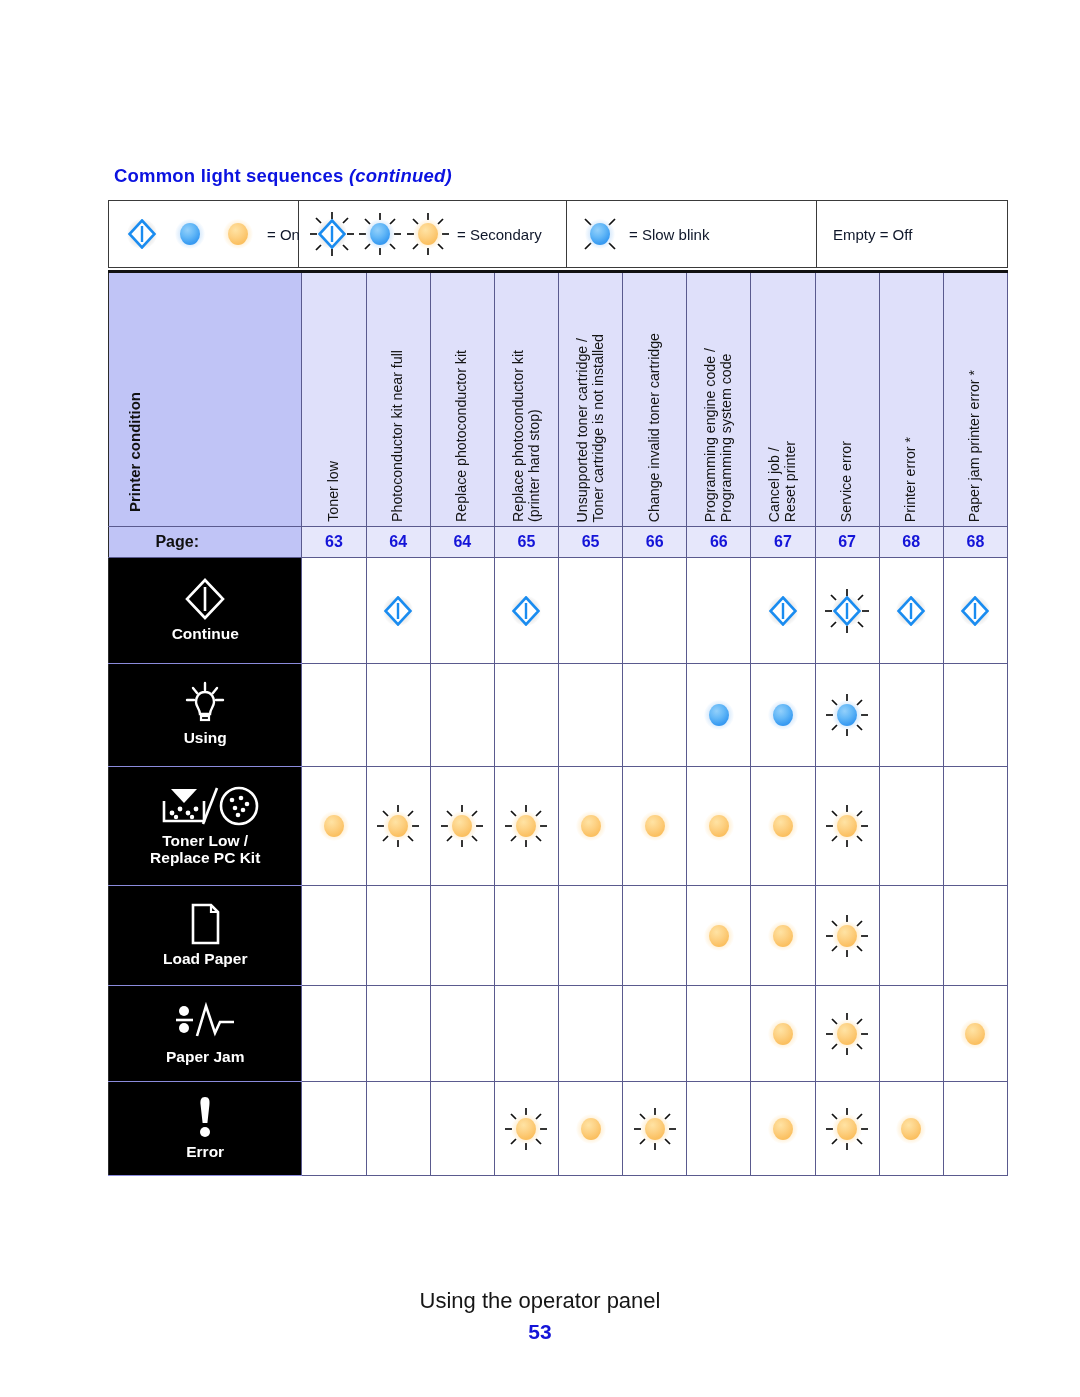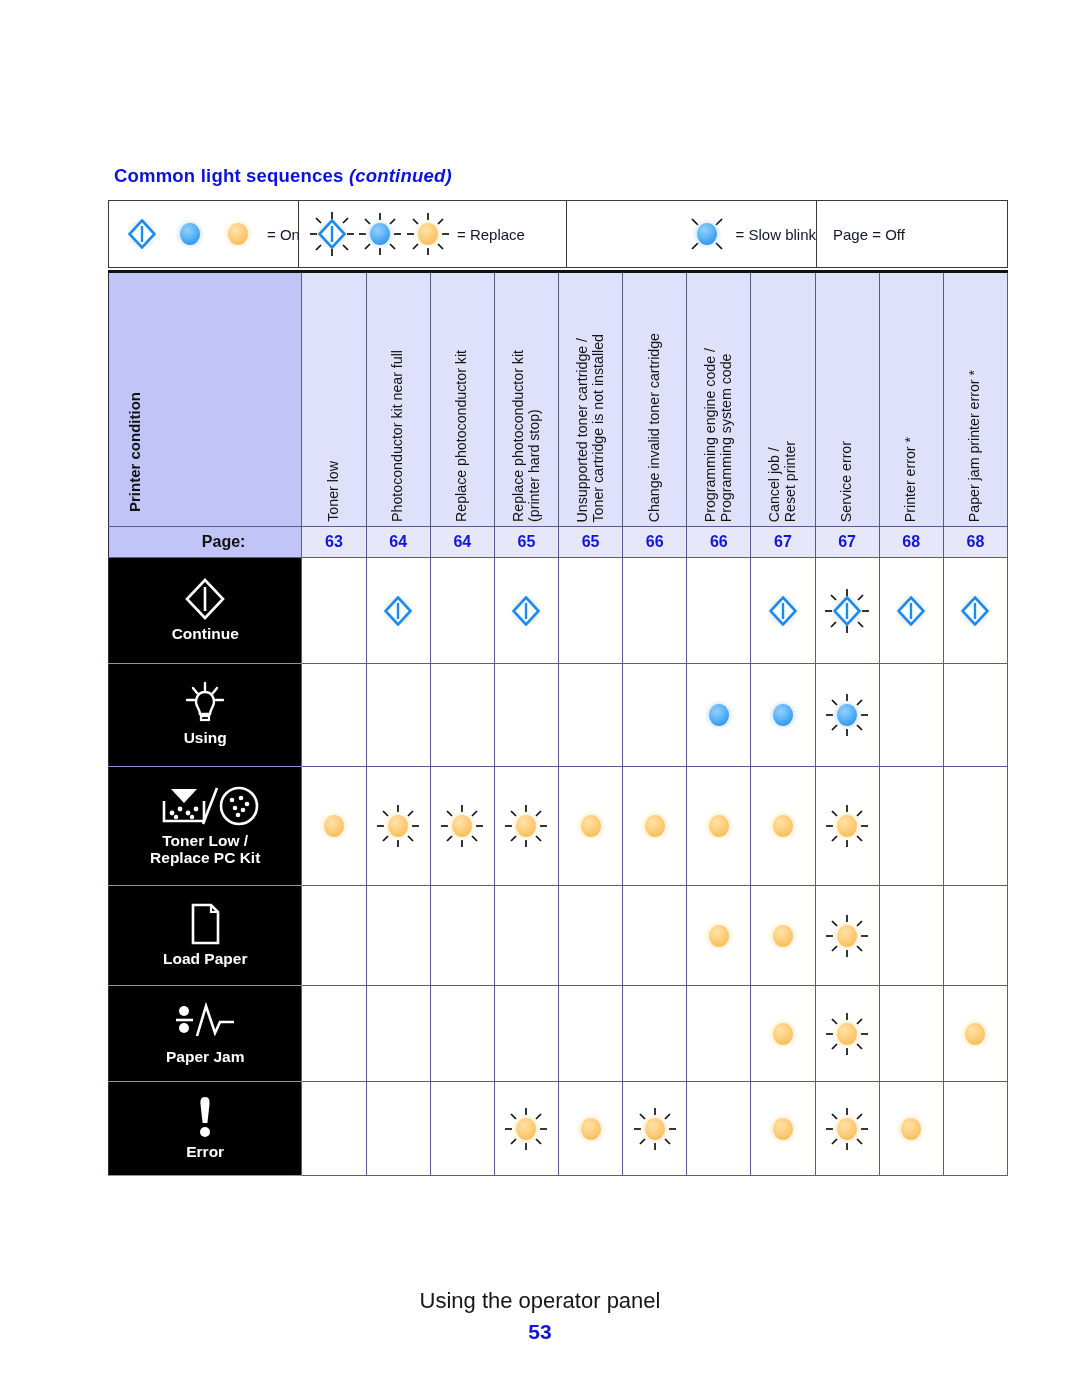--- a/index.html
+++ b/index.html
@@ -27,21 +27,21 @@
     display:flex;background:#fff;
   }
   .legend-cell{
     display:flex;align-items:center;
     border-right:1.5px solid #3a3a3a;
     box-sizing:border-box;padding-left:16px;
   }
   .legend-cell:last-child{border-right:none;}
   .lg1{width:190px;}
   .lg2{width:268px;}
-  .lg3{width:250px;justify-content:flex-end;}
+  .lg3{width:250px;}
   .lg4{width:190px;flex:1;}
   .legend-txt{font-size:15px;color:#0f172a;margin-left:12px;white-space:nowrap;}
   .legend-icons{display:flex;align-items:center;gap:14px;}
 
   
   .ind{position:relative;display:inline-block;width:34px;height:34px;}
   .ind .glow{
     position:absolute;left:50%;top:50%;transform:translate(-50%,-50%);
     width:30px;height:30px;border-radius:50%;
     background:radial-gradient(circle at 50% 50%, rgba(160,205,245,.85) 0%, rgba(190,220,250,.45) 52%, rgba(255,255,255,0) 72%);
@@ -109,21 +109,21 @@
 
   .page-row td{
     height:30px;
     border:1px solid #5a5a8e;
     background:#e6e7fb;
     text-align:center;
     font-size:16px;font-weight:bold;color:#1414d8;
   }
   .page-row td.cond{
     background:#c0c4f6;color:#101010;
-    text-align:right;padding-right:56px;
+    text-align:center;padding-right:56px;
     border-left:1.5px solid #2b2b2b;
   }
 
   .data-row td{
     border:1px solid #5a5a8e;
     background:#ffffff;
     text-align:center;vertical-align:middle;
   }
   .data-row td.cond{
     background:#000000;
@@ -264,21 +264,21 @@
                   <line x1="32" y1="12" x2="37" y2="7"></line>
                   <line x1="7" y1="37" x2="12" y2="32"></line>
                   <line x1="32" y1="32" x2="37" y2="37"></line>
                 </g>
               </svg>
             </span>
           <span class="glow"></span>
             <span class="dot-amber"></span>
         </span>
       </div>
-      <span class="legend-txt">= Replace</span>
+      <span class="legend-txt">= Secondary</span>
     </div>
 
     <div class="legend-cell lg3">
       <div class="legend-icons">
         <span class="ind">
           <span class="rays">
               <svg viewBox="0 0 44 44">
                 <g stroke="#111" stroke-width="1.7">
                   <line x1="7" y1="7" x2="13" y2="13"></line>
                   <line x1="31" y1="13" x2="37" y2="7"></line>
@@ -288,21 +288,21 @@
               </svg>
             </span>
           <span class="glow"></span>
             <span class="dot-blue"></span>
         </span>
       </div>
       <span class="legend-txt">= Slow blink</span>
     </div>
 
     <div class="legend-cell lg4">
-      <span class="legend-txt" style="margin-left:0">Page = Off</span>
+      <span class="legend-txt" style="margin-left:0">Empty = Off</span>
     </div>
   </div>
 
   <table class="tbl">
     <colgroup>
       <col style="width:193px">
       <col style="width:64px">
         <col style="width:64px">
         <col style="width:64px">
       <col style="width:64px">

